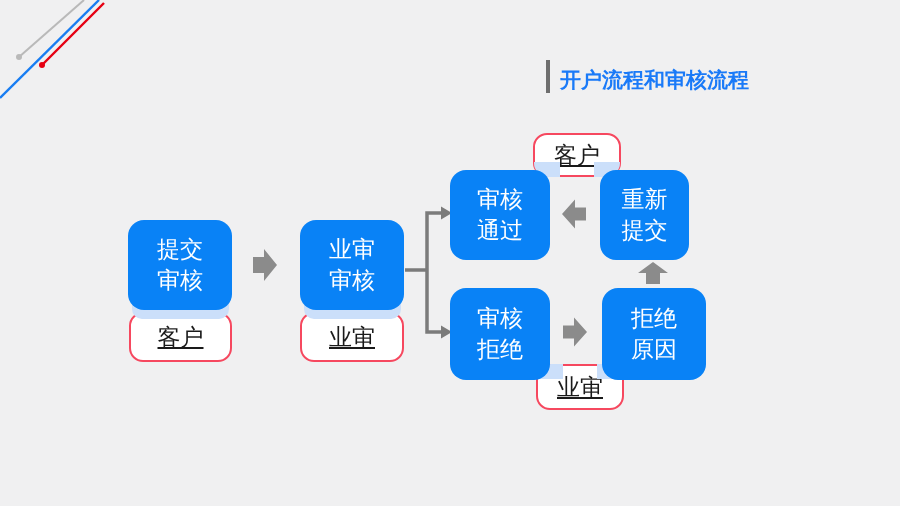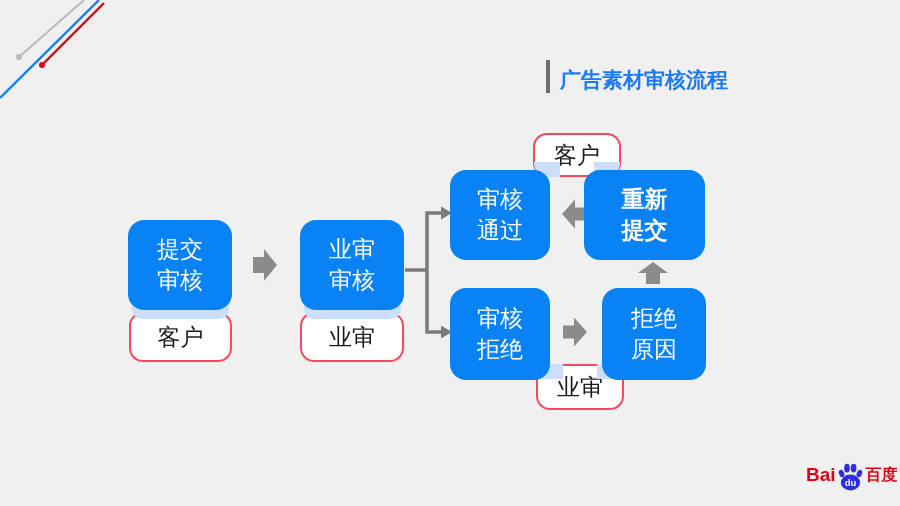--- a/index.html
+++ b/index.html
@@ -26,35 +26,35 @@
     position:absolute;z-index:3;background:#0982f6;border-radius:16px;
     color:#ffffff;display:flex;flex-direction:column;align-items:center;justify-content:center;
     font-size:23px;line-height:31px;text-align:center;
   }
   .node span{display:block;}
 
   
   .actor{
     position:absolute;z-index:1;background:#ffffff;border:2px solid #f6485f;border-radius:14px;
     box-sizing:border-box;color:#1a1a1a;font-size:23px;
-    display:flex;align-items:center;justify-content:center;
+    display:flex;align-items:center;justify-content:center;text-decoration:underline;
   }
   
   .shadow{position:absolute;z-index:2;background:#cbdffa;}
   .sh-band-1{left:132px;top:302px;width:97px;height:17px;border-radius:0 0 10px 10px;}
   .sh-band-2{left:304px;top:302px;width:97px;height:17px;border-radius:0 0 10px 10px;}
   .sh-tl{left:534px;top:162px;width:26px;height:15px;border-radius:0 0 0 14px;}
   .sh-tr{left:594px;top:162px;width:26px;height:15px;border-radius:0 0 14px 0;}
   .sh-bl{left:537px;top:364px;width:26px;height:15px;border-radius:14px 0 0 0;}
   .sh-br{left:597px;top:364px;width:26px;height:15px;border-radius:0 14px 0 0;}
 
   .n-submit{left:128px;top:220px;width:104px;height:90px;}
   .n-biz-review{left:300px;top:220px;width:104px;height:90px;}
   .n-approved{left:450px;top:170px;width:100px;height:90px;}
-  .n-resubmit{left:584px;top:170px;width:121px;height:90px;font-weight:bold;}
+  .n-resubmit{left:600px;top:170px;width:89px;height:90px;}
   .n-rejected{left:450px;top:288px;width:100px;height:92px;}
   .n-reject-reason{left:602px;top:288px;width:104px;height:92px;}
 
   .a-submit{left:129px;top:312px;width:103px;height:50px;}
   .a-biz-review{left:300px;top:312px;width:104px;height:50px;}
   .a-approved{left:533px;top:133px;width:88px;height:44px;}
   .a-rejected{left:536px;top:364px;width:88px;height:46px;}
 
   
   .logo{position:absolute;left:806px;top:458px;height:34px;display:flex;align-items:center;z-index:4;}
@@ -82,21 +82,21 @@
       <polygon points="441,325.5 452,332 441,338.5" fill="#7b7b7b"></polygon>
     </g>
 
     <path d="M253 257 H264 V249 L277 265 L264 281 V273 H253 Z" fill="#8b8b8b"></path>
     <path d="M586 207.5 H575 V199.5 L562 214 L575 228.5 V220.5 H586 Z" fill="#8b8b8b"></path>
     <path d="M563 325.5 H574 V317.5 L587 332 L574 346.5 V338.5 H563 Z" fill="#8b8b8b"></path>
     <path d="M646 284 V273 H638 L653 262 L668 273 H660 V284 Z" fill="#8b8b8b"></path>
   </svg>
 
   <div class="title-sep"></div>
-  <div class="subtitle">广告素材审核流程</div>
+  <div class="subtitle">开户流程和审核流程</div>
 
   <div class="actor a-submit">
     <span>客户</span>
   </div>
   <div class="actor a-biz-review">
     <span>业审</span>
   </div>
   <div class="actor a-approved">
     <span>客户</span>
   </div>
@@ -129,26 +129,14 @@
   </div>
   <div class="node n-rejected">
     <span>审核</span>
     <span>拒绝</span>
   </div>
   <div class="node n-reject-reason">
     <span>拒绝</span>
     <span>原因</span>
   </div>
 
-  <div class="logo">
-    <span class="logo-bai">Bai</span>
-    <svg width="27" height="31" viewBox="0 0 27 31" style="margin:0 1px;">
-      <ellipse cx="4.6" cy="13.5" rx="2.6" ry="3.9" fill="#2b2ee0" transform="rotate(-22 4.6 13.5)"></ellipse>
-      <ellipse cx="10" cy="8.2" rx="2.8" ry="4.4" fill="#2b2ee0"></ellipse>
-      <ellipse cx="16.6" cy="8.2" rx="2.8" ry="4.4" fill="#2b2ee0"></ellipse>
-      <ellipse cx="22.4" cy="13.5" rx="2.6" ry="3.9" fill="#2b2ee0" transform="rotate(22 22.4 13.5)"></ellipse>
-      <ellipse cx="13.5" cy="22.5" rx="9.6" ry="7.9" fill="#2b2ee0"></ellipse>
-      <text x="13.5" y="26" text-anchor="middle" font-size="9.5" font-weight="bold" font-family="Liberation Sans, DejaVu Sans, sans-serif" fill="#ffffff">du</text>
-    </svg>
-    <span class="logo-cn">百度</span>
-  </div>
 
 </div>
 
 </body></html>

